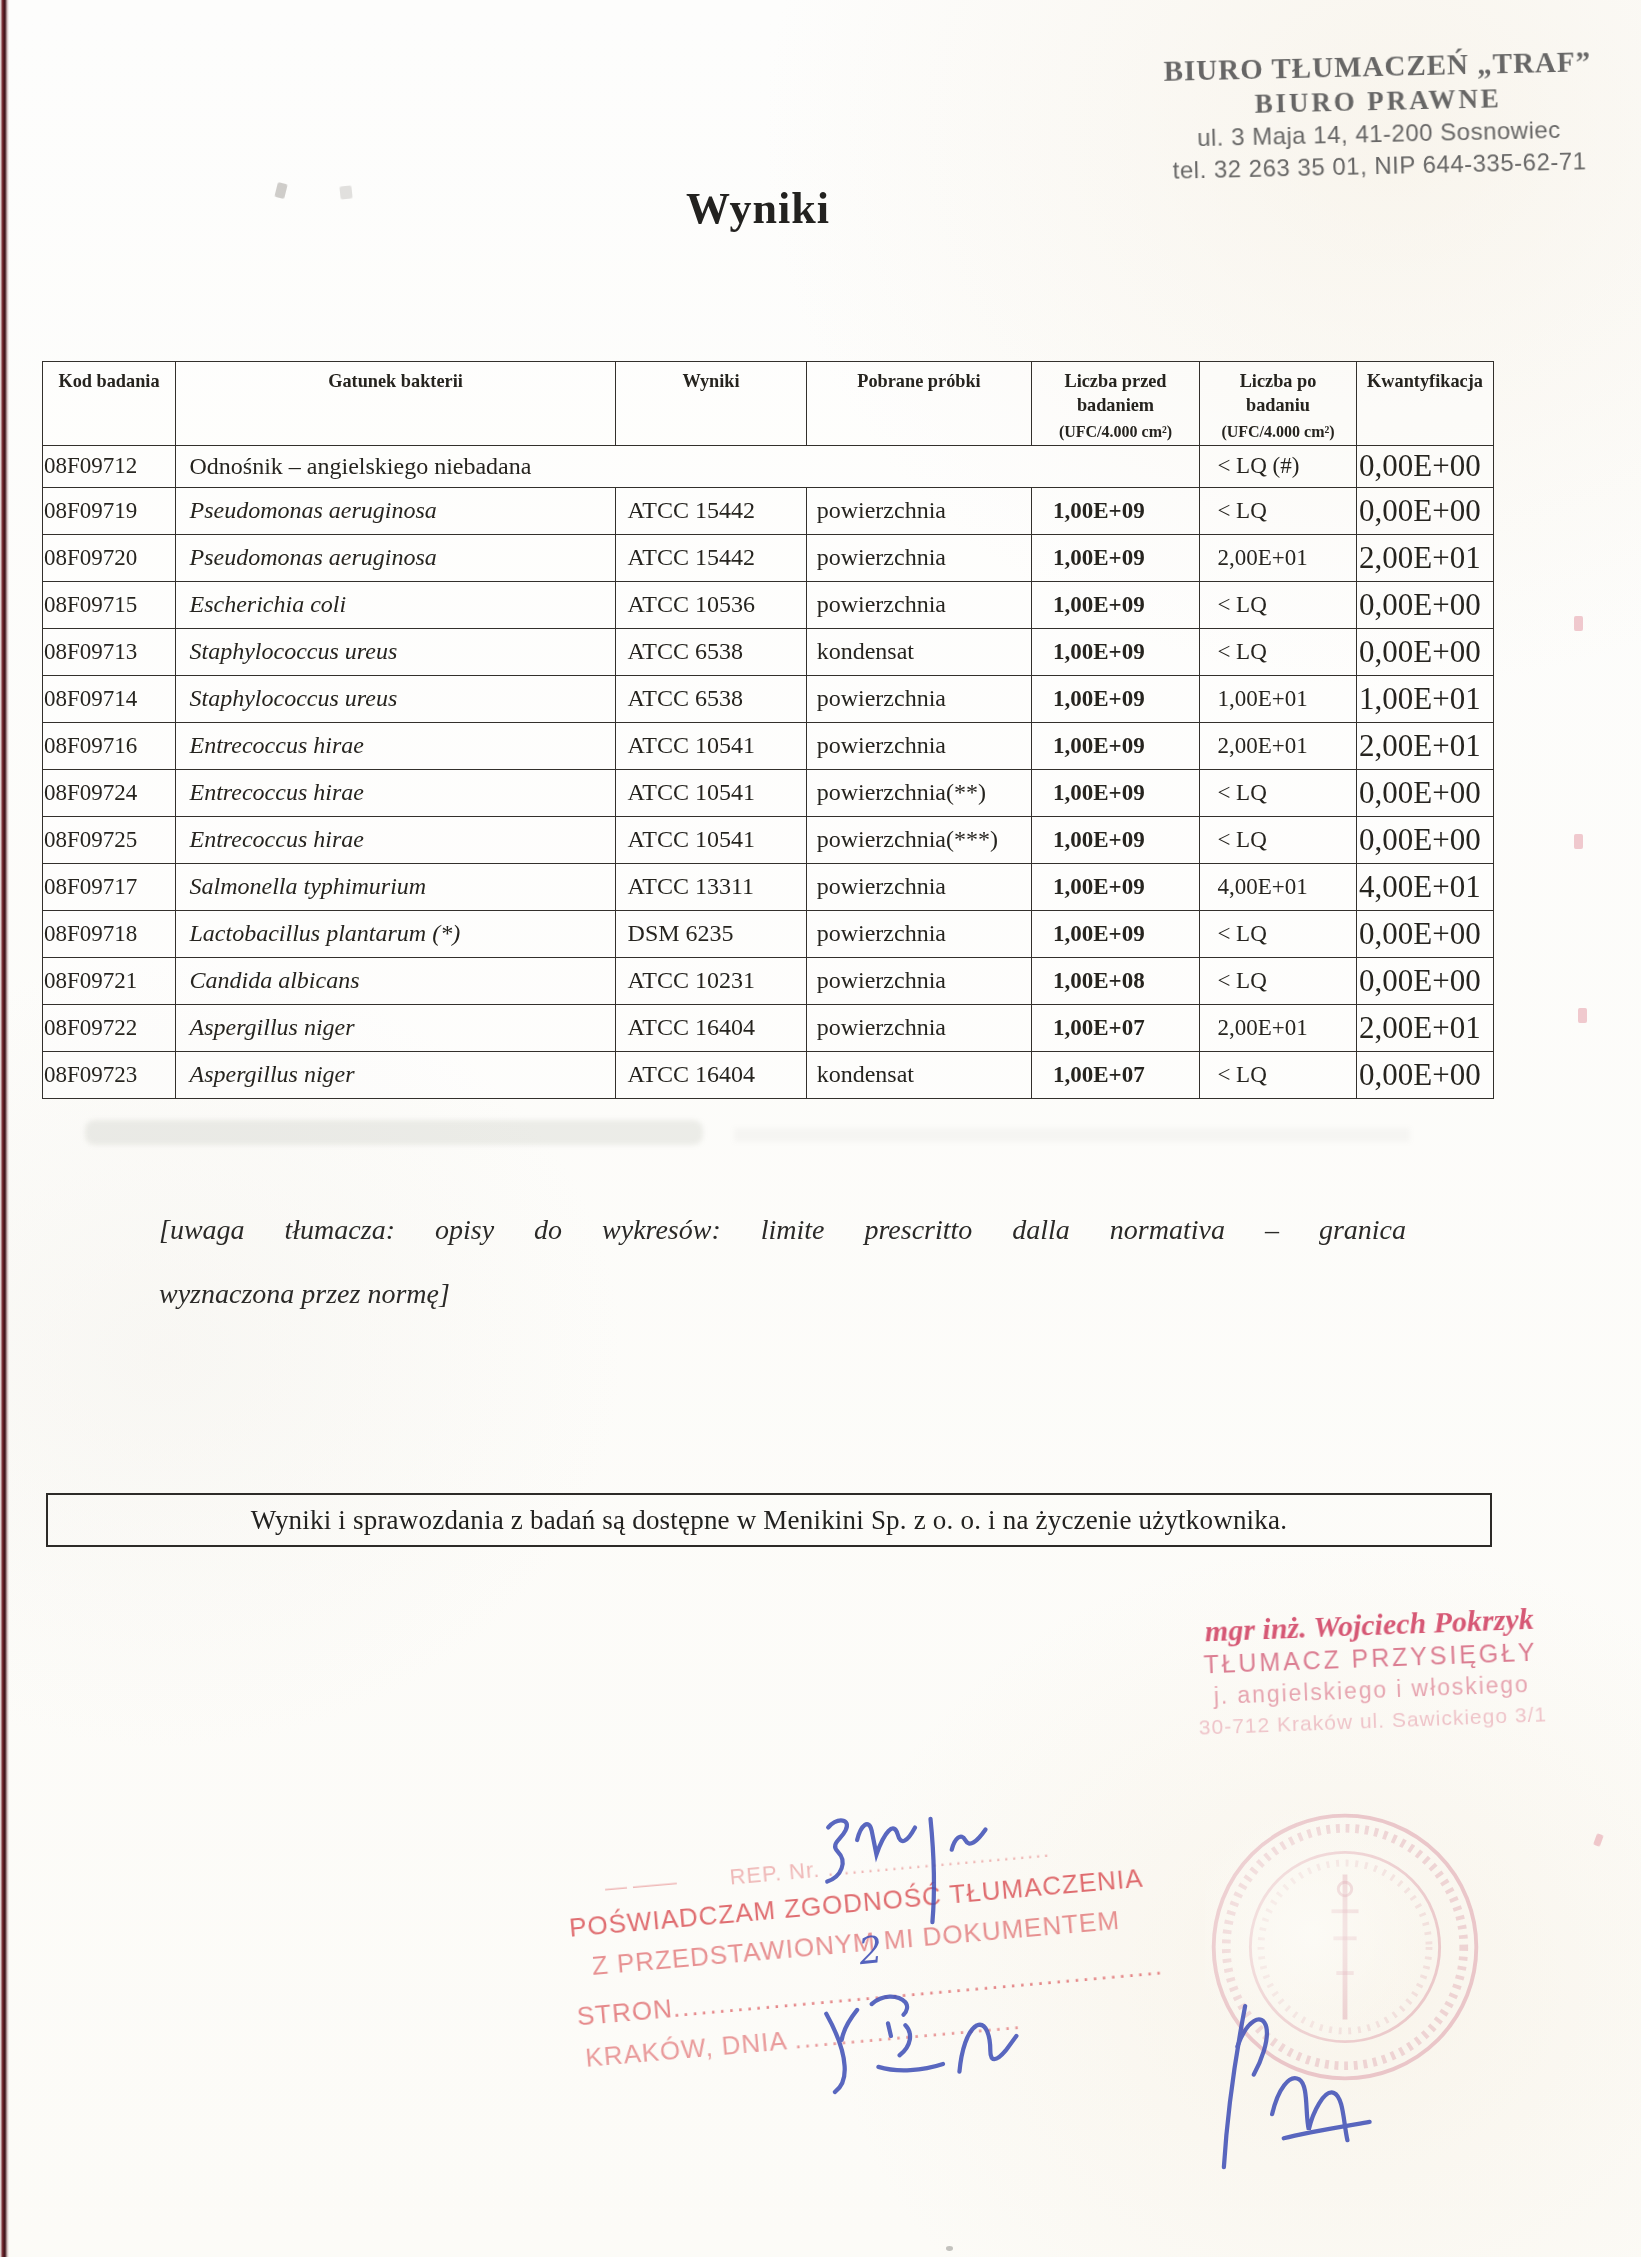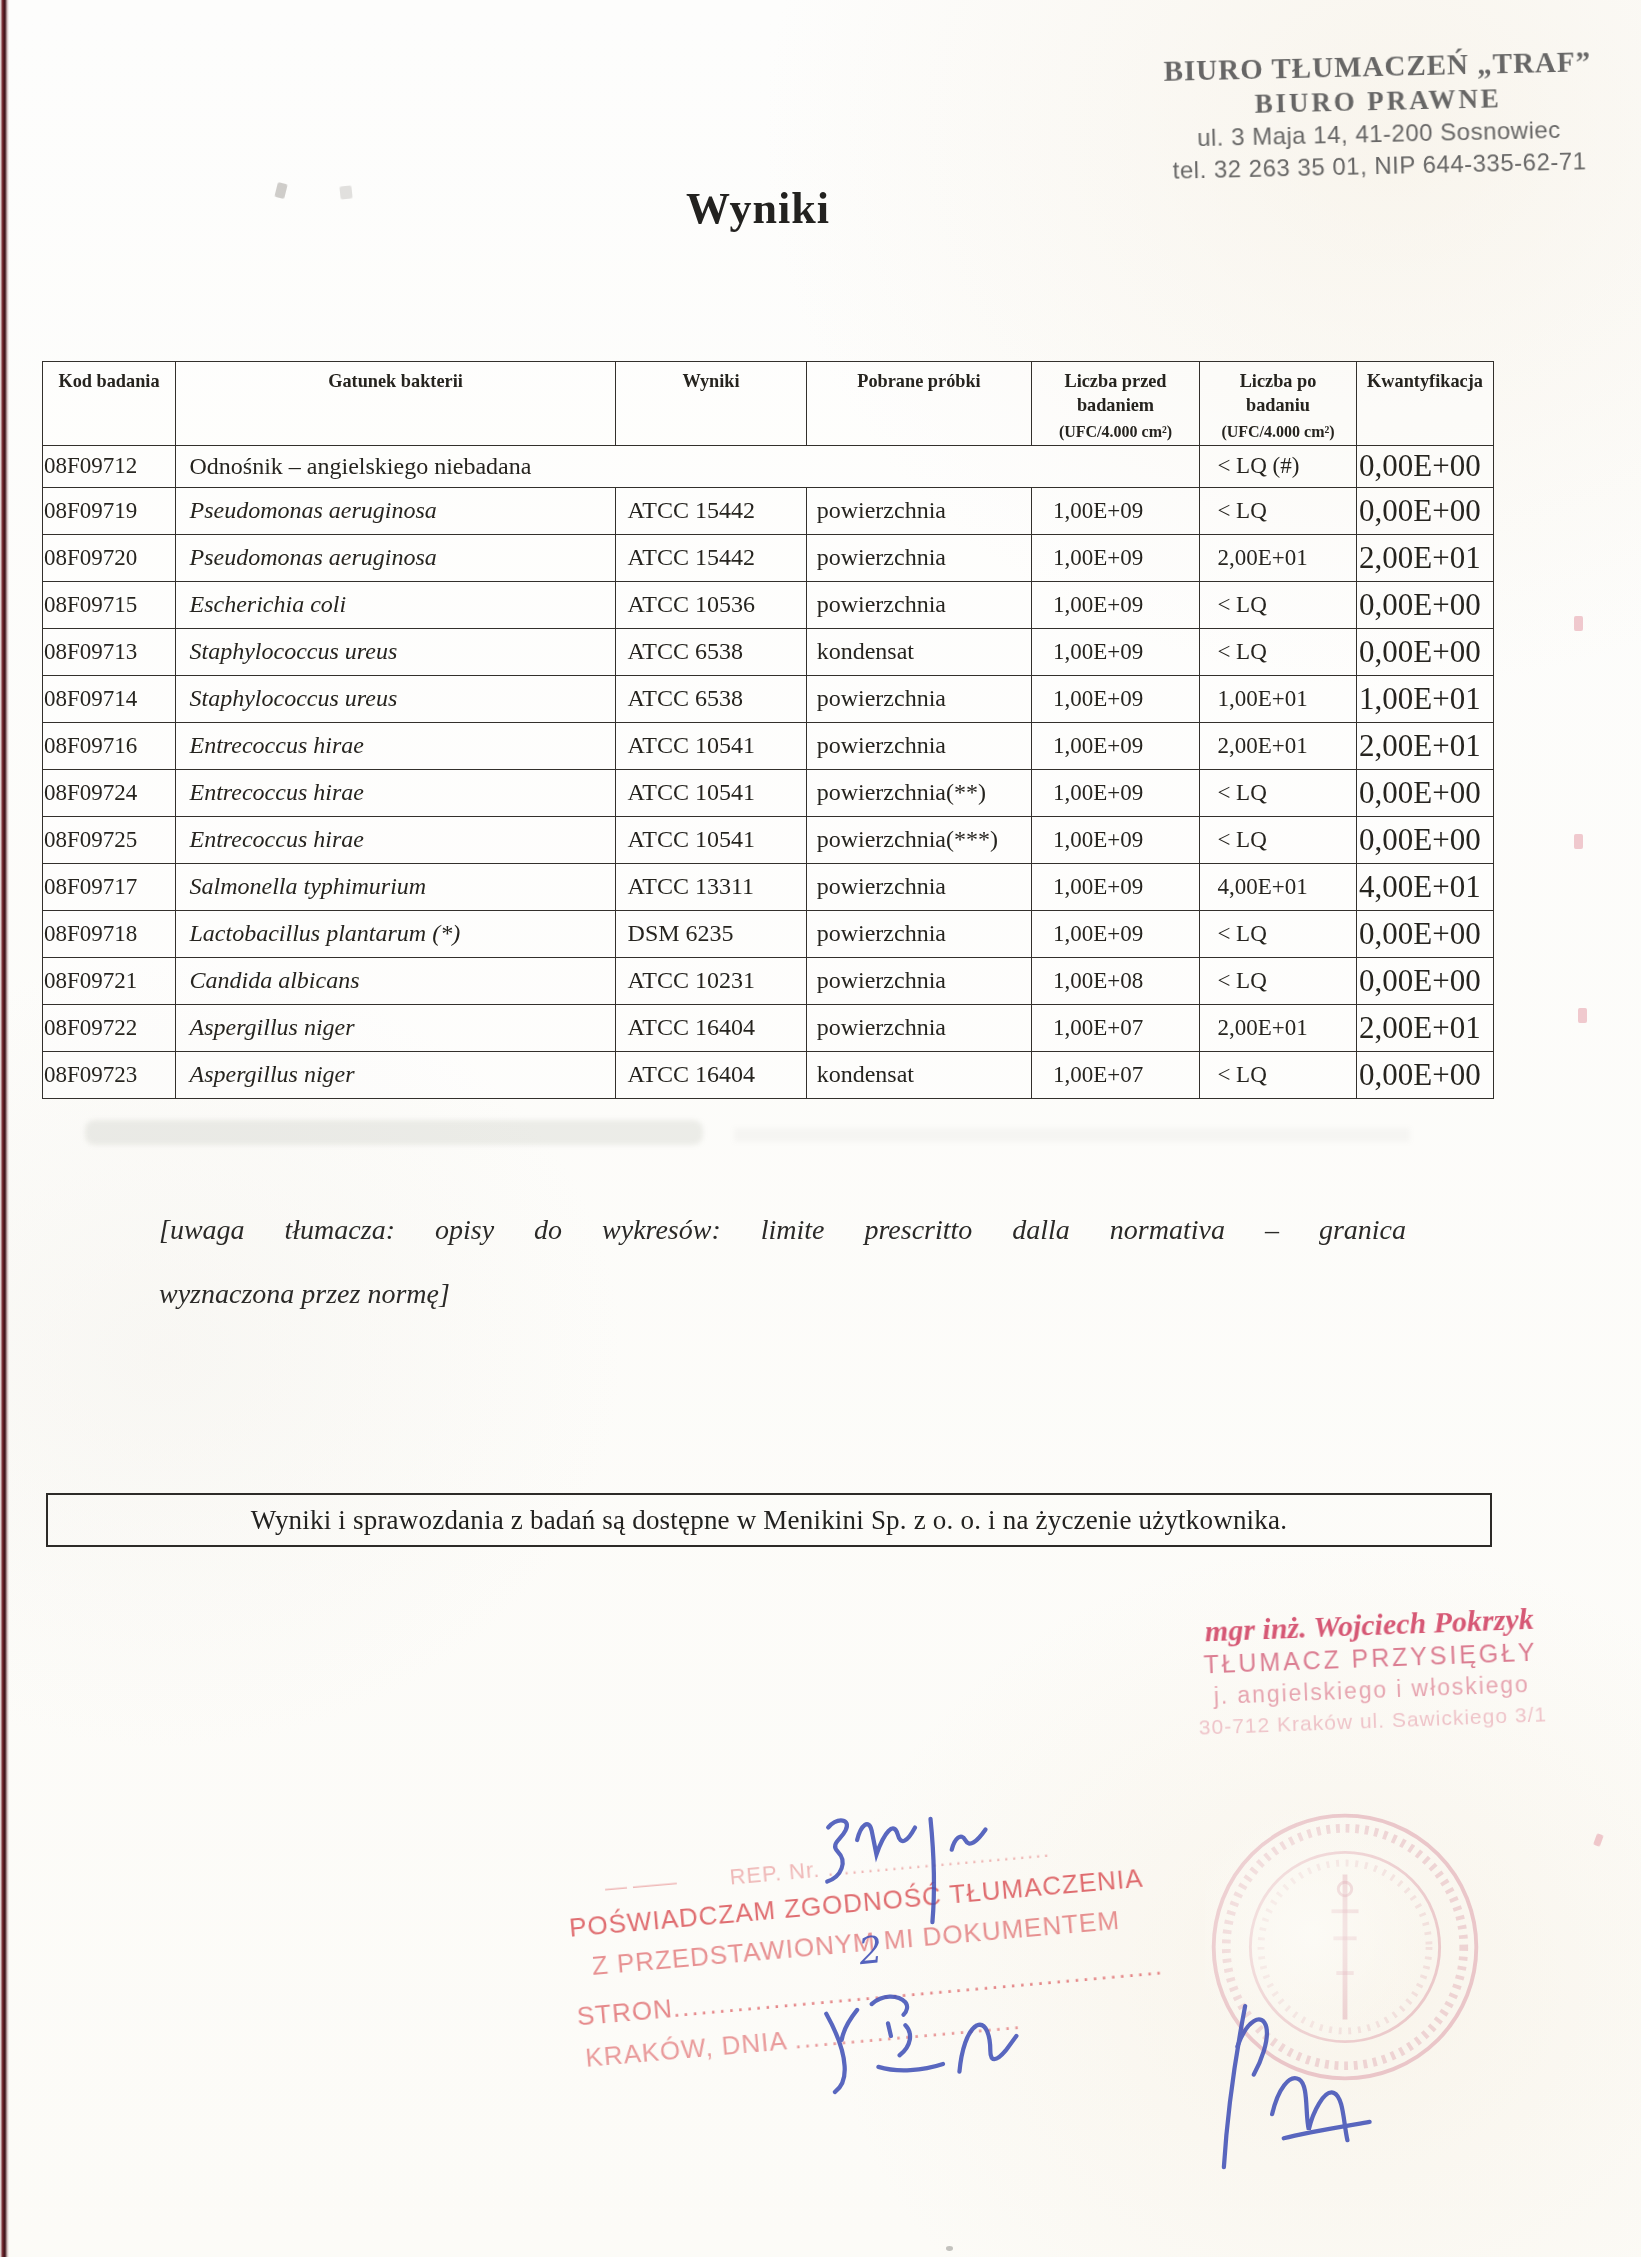--- a/index.html
+++ b/index.html
@@ -39,21 +39,21 @@
   .results th .thl { display:block; line-height:24px; }
   .results th .unit { font-size:16px; font-weight:bold; margin-top:2.9px; }
   .results tbody tr { height:47px; }
   .results tbody tr.first { height:42px; }
   .results td { font-size:24px; vertical-align:middle; color:#26241f; }
   td.col-code { text-align:left; font-size:23px; }
   td.col-species { padding-left:13.5px; font-style:italic; }
   td.col-merged { padding-left:13.5px; }
   td.col-strain { padding-left:11.6px;font-family:Liberation Serif, serif; }
   td.col-sample { padding-left:9.7px; }
-  td.col-before { padding-left:21px; font-size:23px; }
+  td.col-before { padding-left:21px; font-size:23px;font-weight:bold; }
   td.col-after { padding-left:17.4px; font-size:23px; }
   td.col-quant { padding-left:2px; font-size:31px; }
 
   .smudge { position:absolute; left:85px; top:1120px; width:618px; height:25px;
     background:rgba(116,126,106,.12); filter:blur(2.9px); border-radius:9.7px; }
   .smudge2 { position:absolute; left:734px; top:1128px; width:676px; height:13.5px;
     background:rgba(120,120,110,.05); filter:blur(2.9px); }
 
   
   .note { position:absolute; left:159px; top:1213px; width:1247px; font-style:italic; font-size:28px; color:#2b2a28; }

